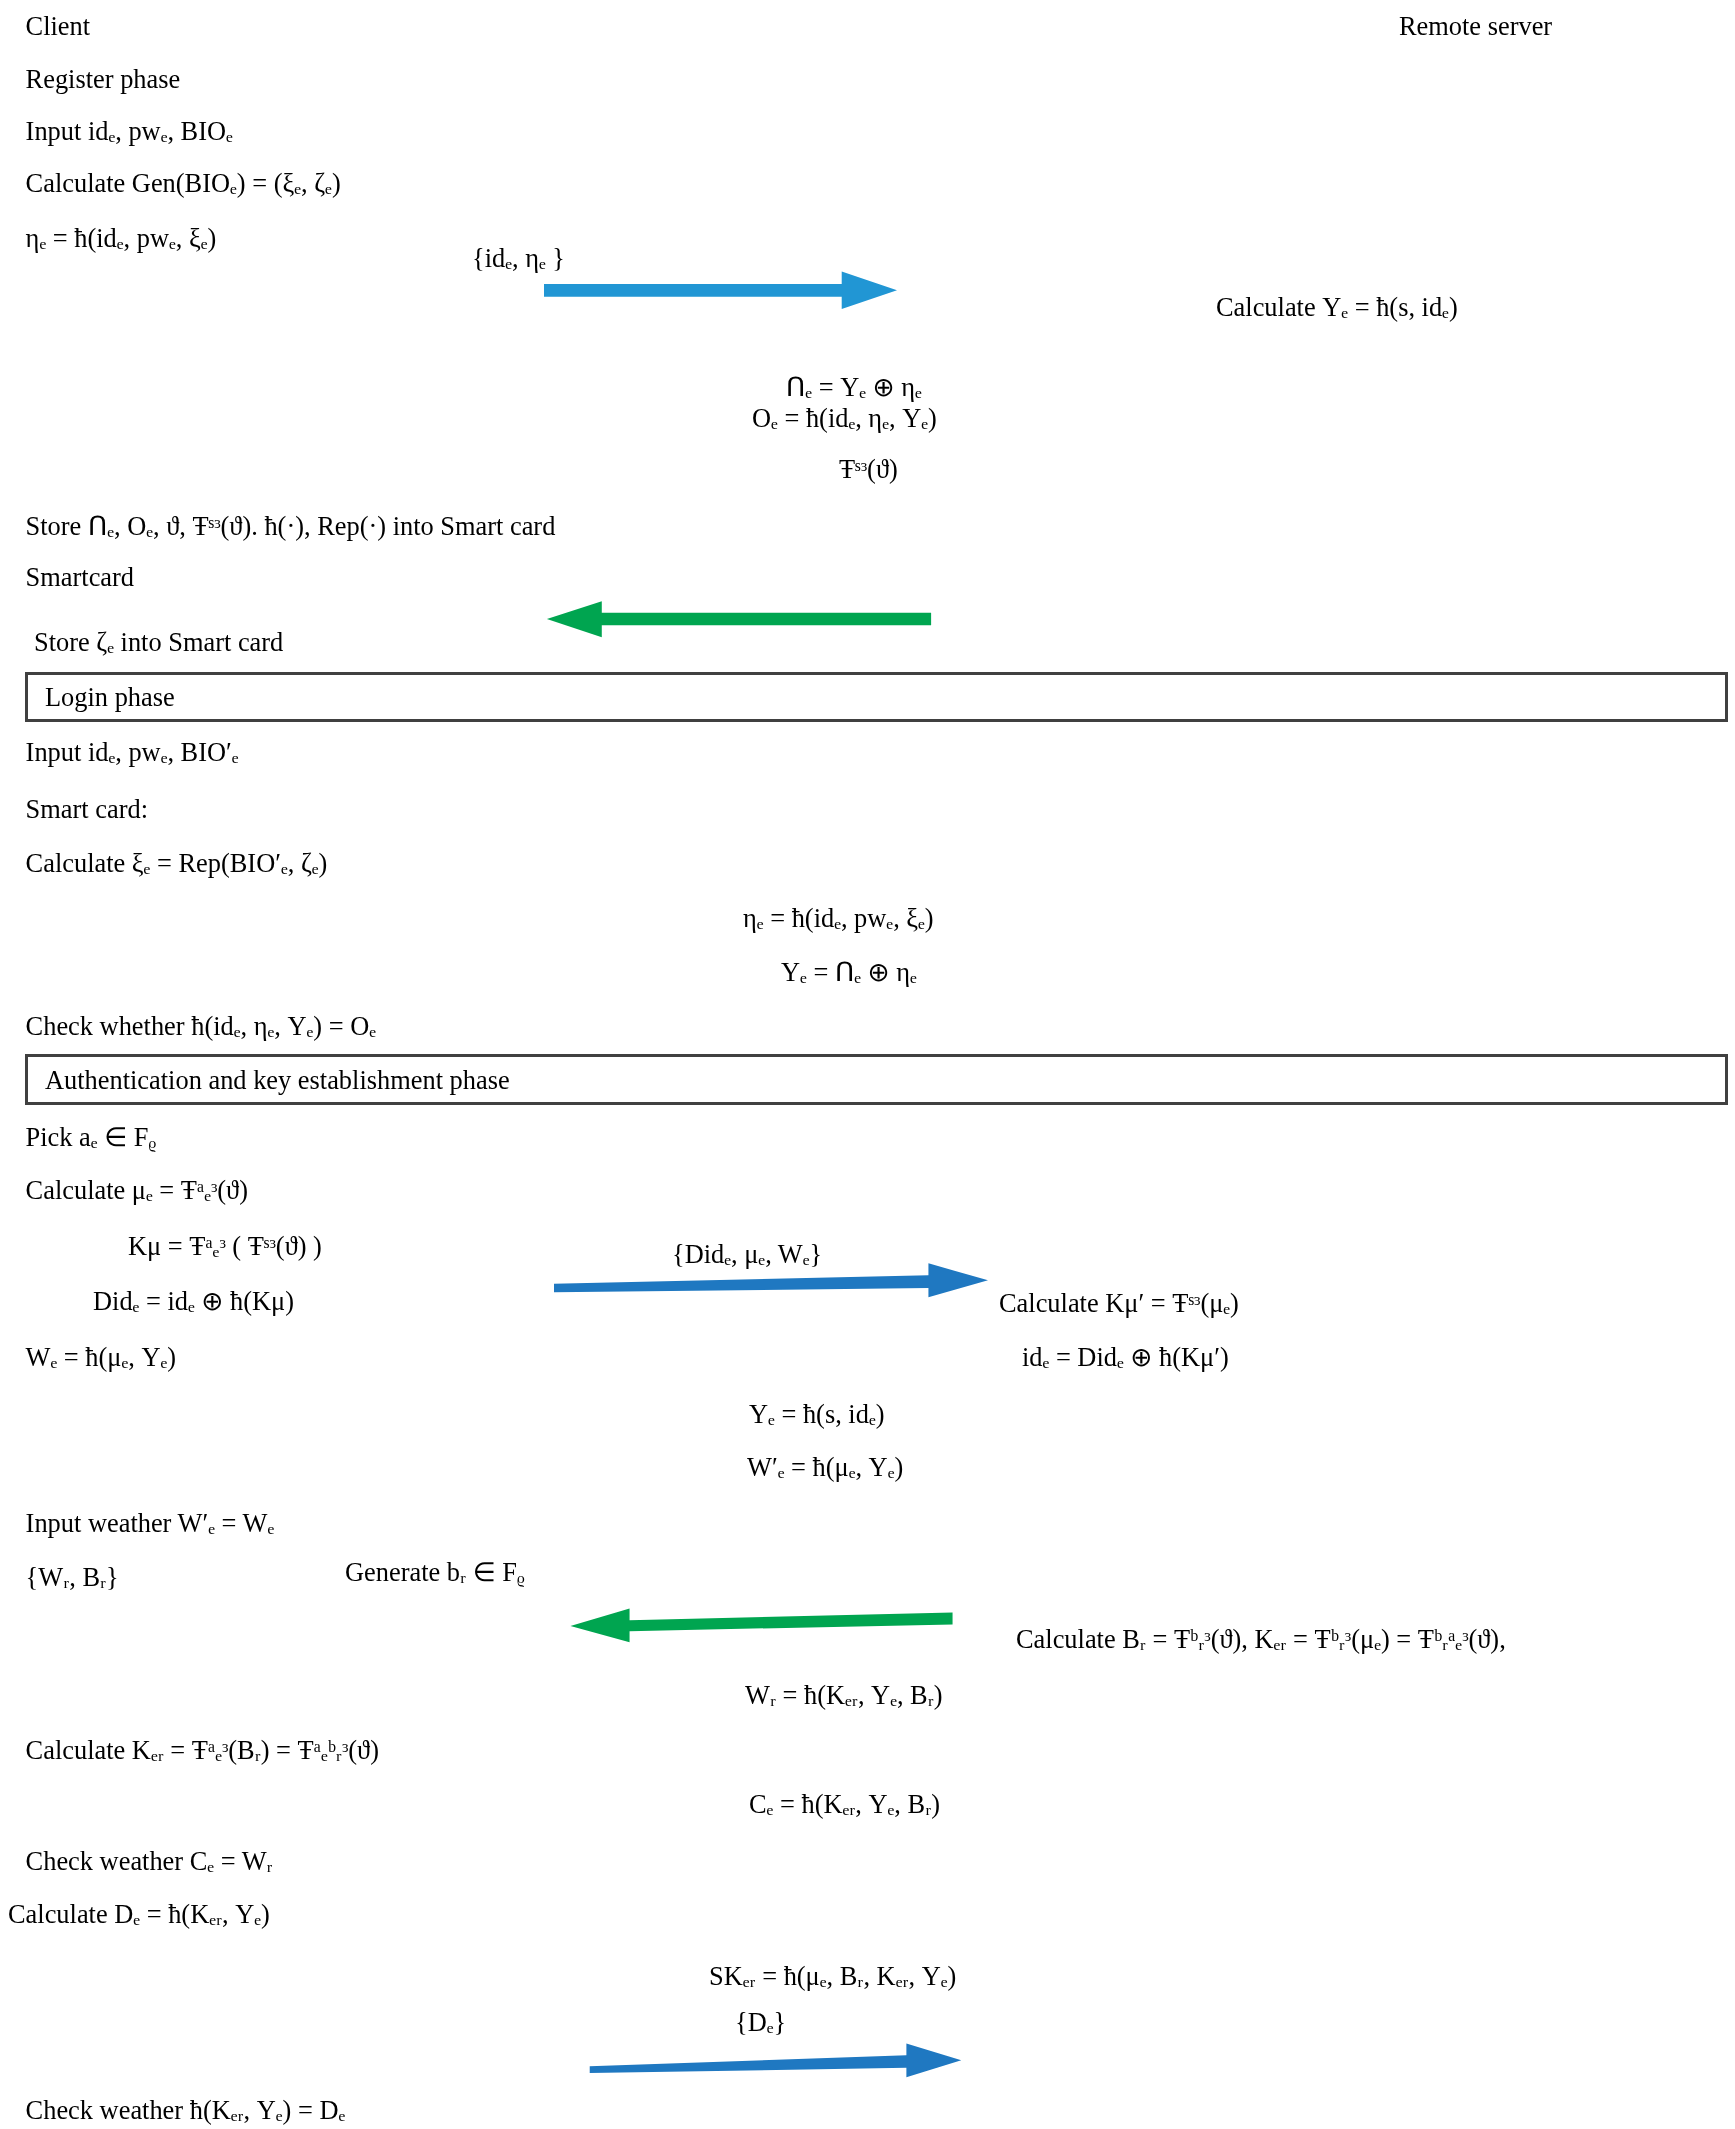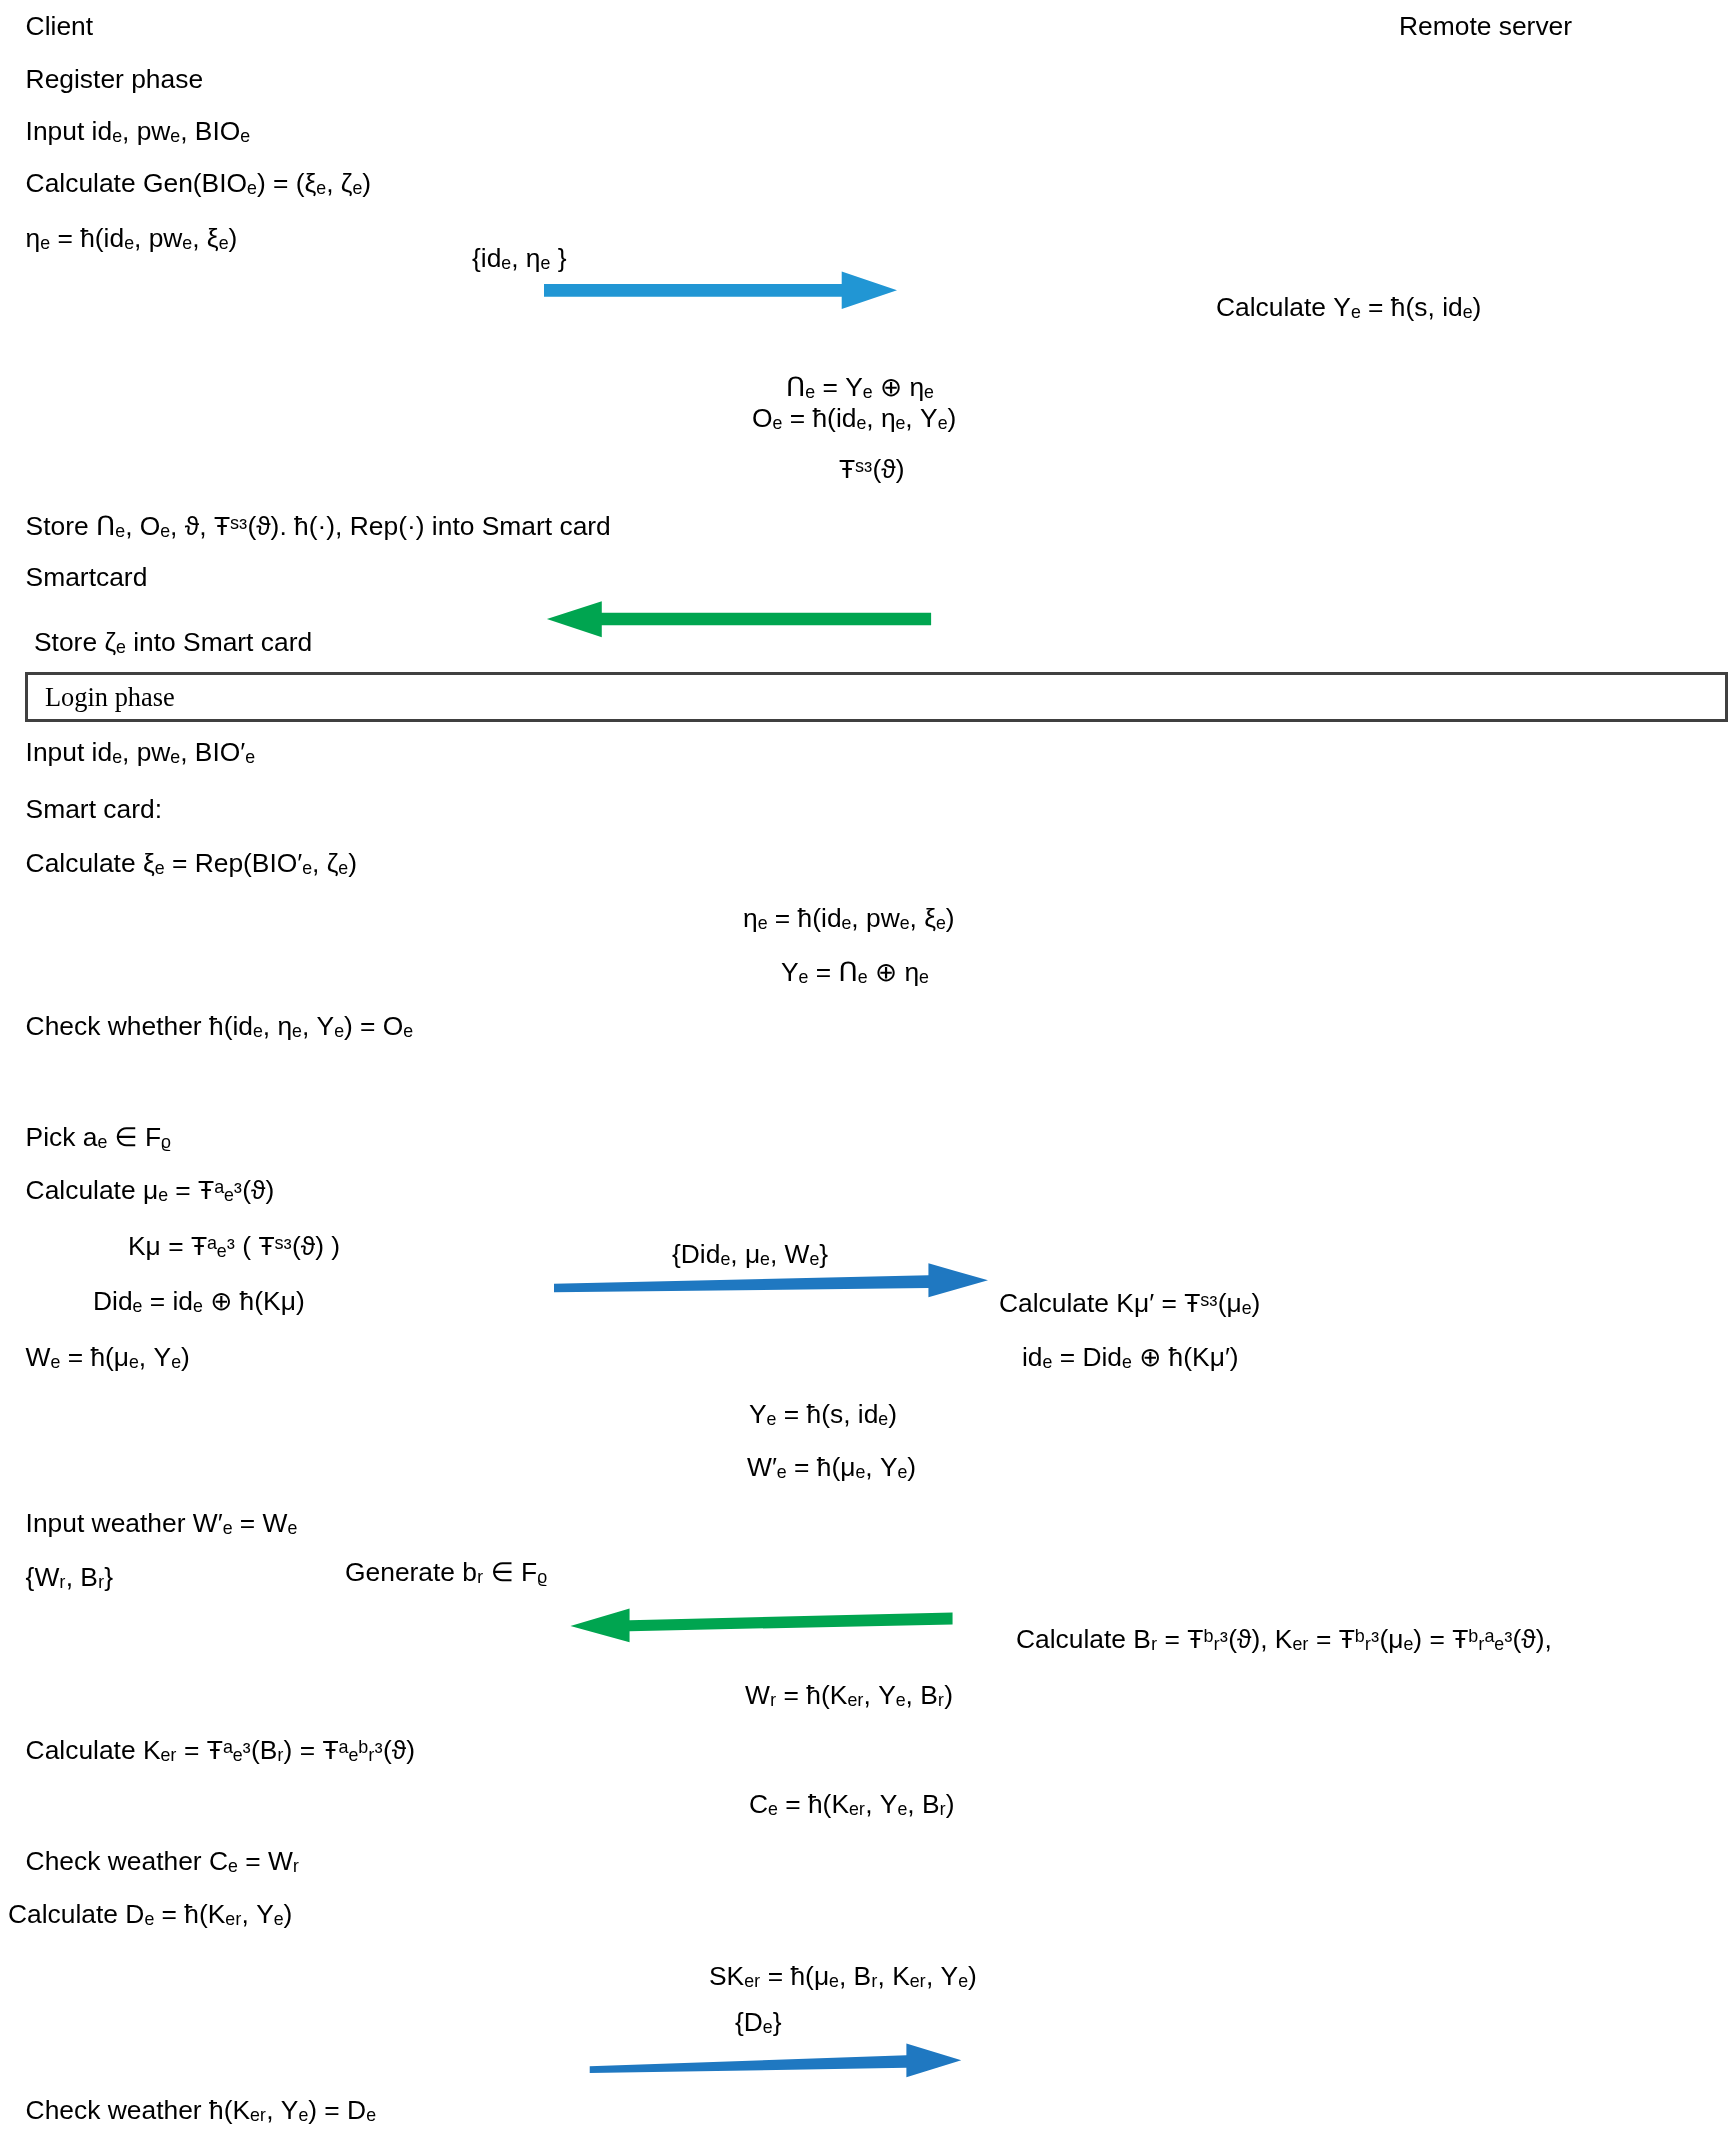--- a/index.html
+++ b/index.html
@@ -12,21 +12,21 @@
     width:1735px;
     height:2343px;
     background:#fff;
     overflow:hidden;
   }
   .t{
     position:absolute;
     white-space:nowrap;
     font-size:26.4px;
     line-height:1;
-    font-family:Liberation Sans, sans-serif;
+    font-family:Liberation Serif, serif;
   }
   
   .phasebox{
     position:absolute;
     border:3px solid #404040;
     background:#fff;
     box-sizing:border-box;
   }
   .phasebox span{
     position:absolute;
@@ -80,20 +80,23 @@
 
   <div class="t" style="left:25.6px; top:739px;">Input  idₑ, pwₑ, BIO′ₑ</div>
   <div class="t" style="left:25.6px; top:796px;">Smart card:</div>
   <div class="t" style="left:25.6px; top:850px;">Calculate  ξₑ = Rep(BIO′ₑ, ζₑ)</div>
 
   <div class="t" style="left:743px; top:905px;">ηₑ = ħ(idₑ, pwₑ, ξₑ)</div>
   <div class="t" style="left:781px; top:959px;">Υₑ = Ոₑ ⊕ ηₑ</div>
 
   <div class="t" style="left:25.6px; top:1013px;">Check whether  ħ(idₑ, ηₑ, Υₑ) = Oₑ</div>
 
+  <div class="phasebox" style="left:25px; top:1054px; width:1703px; height:51px;">
+    <span>Authentication and key establishment phase</span>
+  </div>
 
   <div class="t" style="left:25.6px; top:1124px;">Pick  aₑ ∈ Fᵨ</div>
   <div class="t" style="left:25.6px; top:1177px;">Calculate  μₑ = Ŧᵃₑᶟ(ϑ)</div>
   <div class="t" style="left:128px; top:1233px;">Κμ = Ŧᵃₑᶟ ( Ŧˢᶟ(ϑ) )</div>
   <div class="t" style="left:93px; top:1288px;">Didₑ = idₑ ⊕ ħ(Κμ)</div>
   <div class="t" style="left:25.6px; top:1344px;">Wₑ = ħ(μₑ, Υₑ)</div>
 
   <div class="t" style="left:672px; top:1241px;">{Didₑ, μₑ, Wₑ}</div>
 
   <svg class="arrow" style="left:554px; top:1258px;" width="434" height="43" viewBox="0 0 1020 100">

